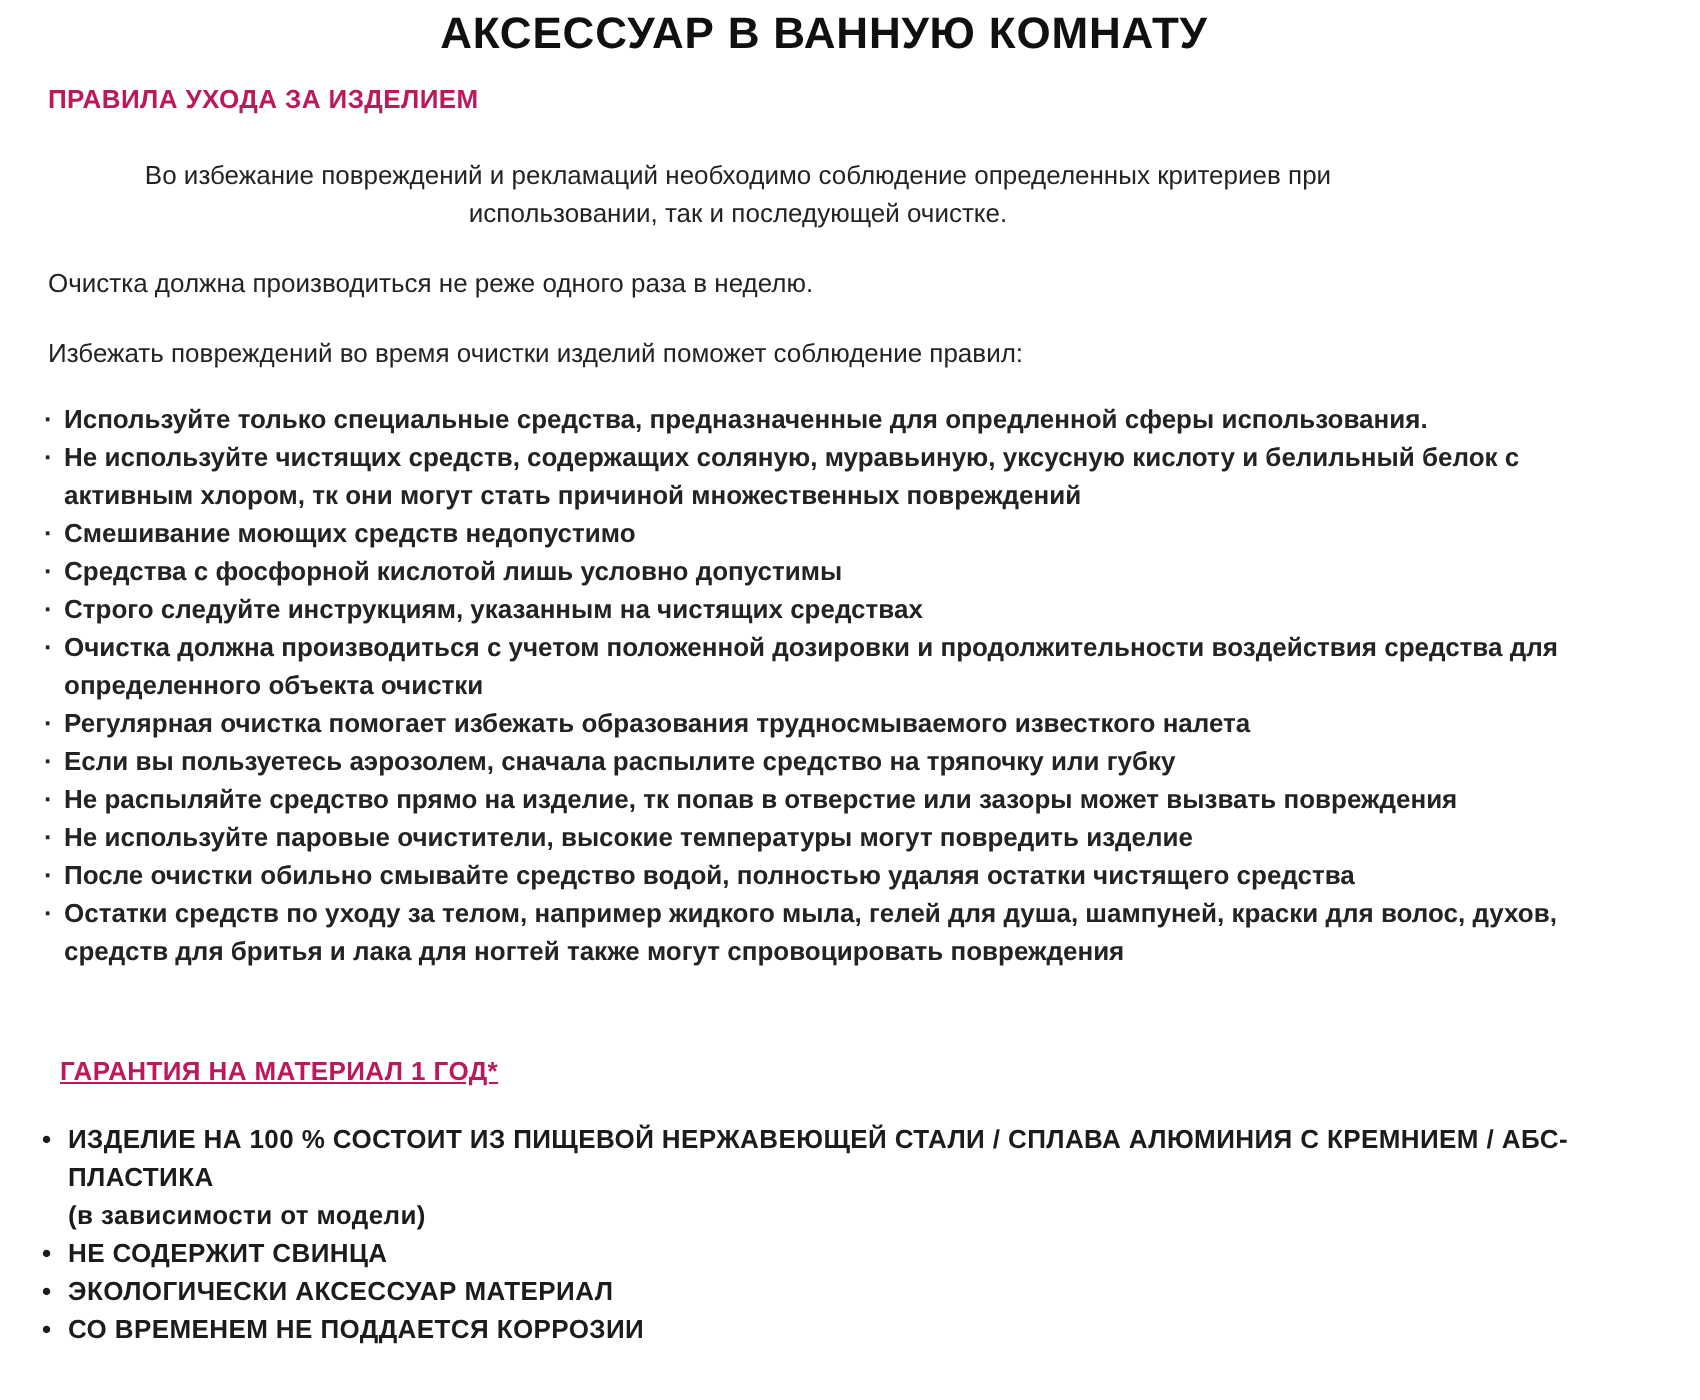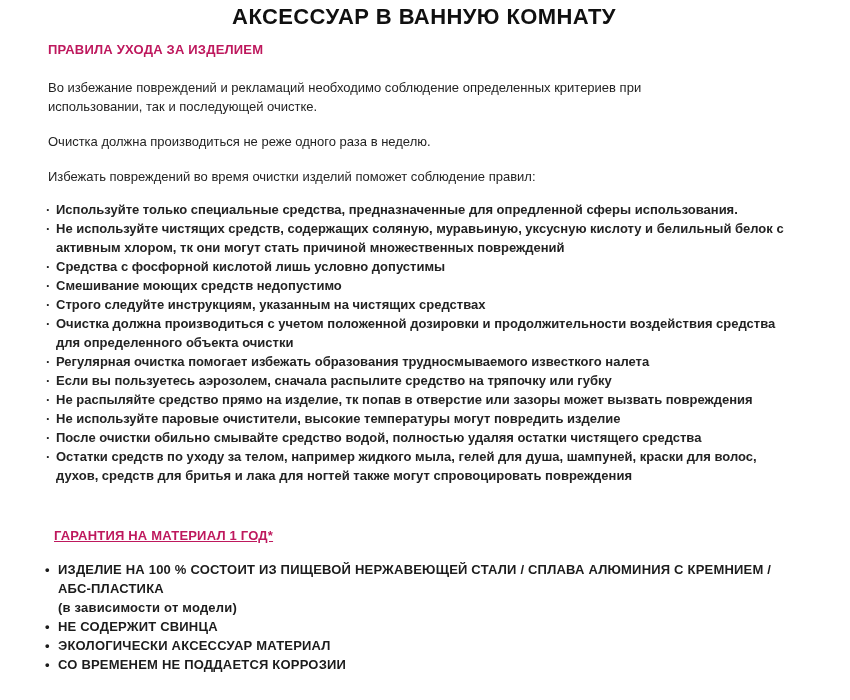--- a/index.html
+++ b/index.html
@@ -11,21 +11,21 @@
     width: 850px;
     height: 700px;
     overflow: hidden;
     font-family: "Liberation Sans", sans-serif;
     color: #232323;
   }
   .page {
     box-sizing: border-box;
     width: 850px;
     height: 564px;
-    padding: 2px 50px 0 48px;
+    padding: 2px 50px 0 24px;
     background: #ffffff;
   }
   .title {
     margin: 2px 0 0;
     font-size: 22px;
     line-height: 26px;
     font-weight: bold;
     text-align: center;
     color: #101010;
     letter-spacing: 0.4px;
@@ -39,20 +39,21 @@
     letter-spacing: 0.2px;
   }
   .para {
     margin: 16px 0 0;
     font-size: 13px;
     line-height: 19px;
   }
   .para-first {
     margin-top: 20px;
     max-width: 690px;
+    text-align: center;
   }
   .rules {
     list-style: none;
     margin: 14px 0 0 -2px;
     padding: 0;
     font-size: 13px;
     line-height: 19px;
     font-weight: bold;
   }
   .rule { display: flex; }
@@ -107,26 +108,26 @@
           <span class="rule-text">Используйте только специальные средства, предназначенные для опредленной сферы использования.</span>
         </li>
 
         <li class="rule">
           <span class="dot"></span>
           <span class="rule-text">Не используйте чистящих средств, содержащих соляную, муравьиную, уксусную кислоту и белильный белок с активным хлором, тк они могут стать причиной множественных повреждений</span>
         </li>
 
         <li class="rule">
           <span class="dot"></span>
+          <span class="rule-text">Смешивание моющих средств недопустимо</span>
+        </li>
+
+        <li class="rule">
+          <span class="dot"></span>
           <span class="rule-text">Средства с фосфорной кислотой лишь условно допустимы</span>
-        </li>
-
-        <li class="rule">
-          <span class="dot"></span>
-          <span class="rule-text">Смешивание моющих средств недопустимо</span>
         </li>
 
 
         <li class="rule">
           <span class="dot"></span>
           <span class="rule-text">Строго следуйте инструкциям, указанным на чистящих средствах</span>
         </li>
 
         <li class="rule">
           <span class="dot"></span>

